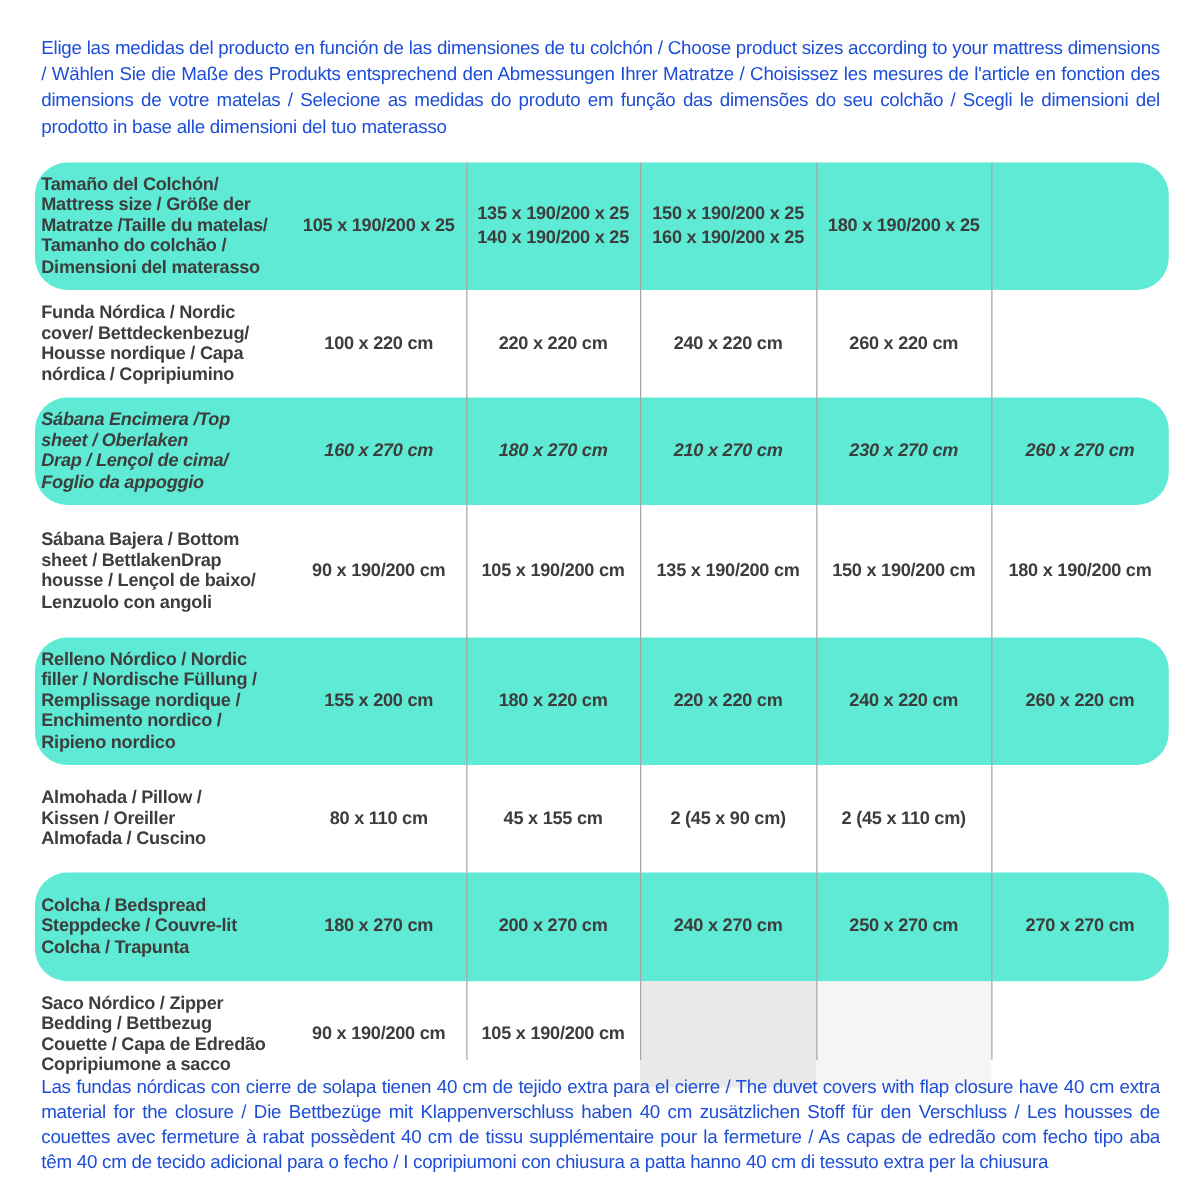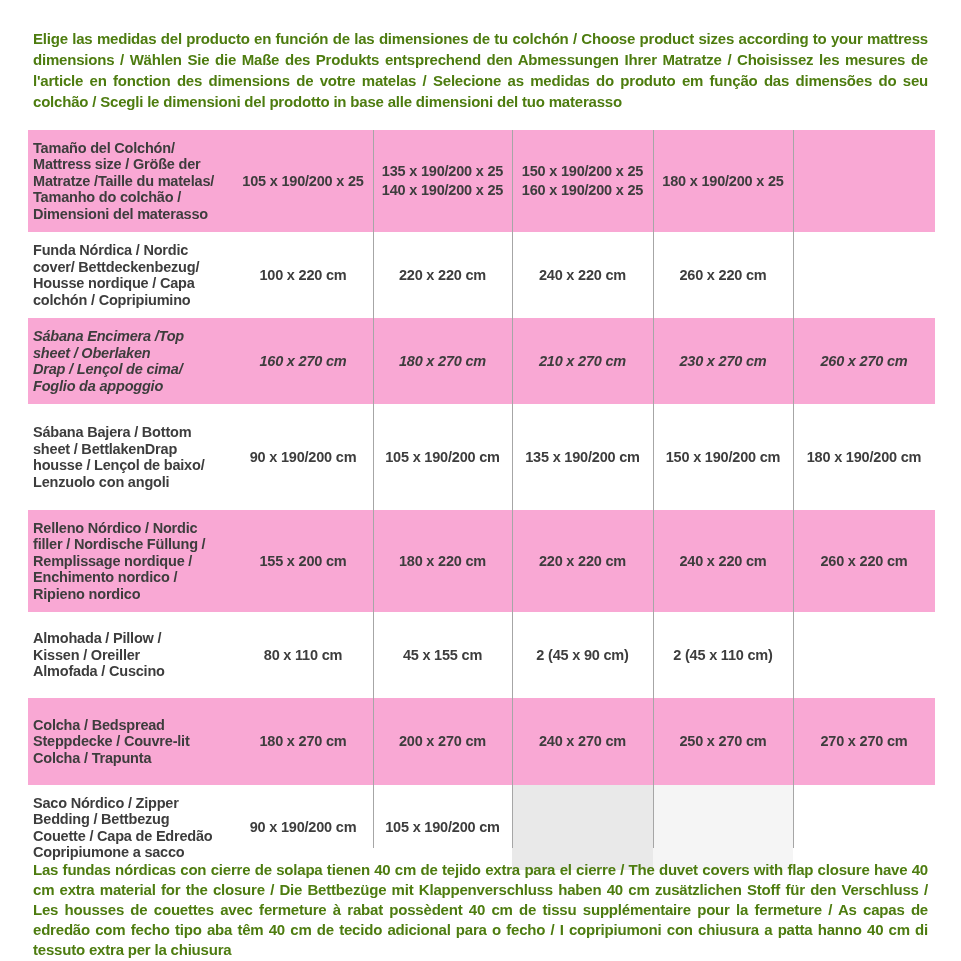--- a/index.html
+++ b/index.html
@@ -9,40 +9,40 @@
     background:#ffffff;
     font-family:"Liberation Sans",sans-serif;
     color:#3d3d3d;
     overflow:hidden;
   }
   .para{
     position:absolute;
     left:33px;width:895px;
     margin:0;
     font-size:15px;
-    font-weight:bold;
+    font-weight:normal;
     line-height:21px;
     letter-spacing:-0.2px;
     text-align:justify;
-    color:#4d7c0f;
+    color:#1d4ed8;
     white-space:normal;
   }
   .para.top{top:28px;}
   .para.bottom{top:860px;line-height:20px;}
   .table{
     position:absolute;
     top:130px;left:28px;
     width:907px;height:720px;
   }
   .row{
     display:grid;
     grid-template-columns:205px 140px 139px 141px 140px 142px;
     width:907px;
   }
-  .row.shade{background:#f9a8d4;}
+  .row.shade{background:#5eead4;border-radius:26px;}
   .r1{height:102px;}
   .r2{height:86px;}
   .r3{height:86px;font-style:italic;}
   .r4{height:106px;}
   .r5{height:102px;}
   .r6{height:86px;}
   .r7{height:87px;}
   .r8{height:85px;}
   .cell{
     display:flex;
@@ -97,21 +97,21 @@
 140 x 190/200 x 25</div>
       <div class="cell val">150 x 190/200 x 25
 160 x 190/200 x 25</div>
       <div class="cell val">180 x 190/200 x 25</div>
     </div>
 
     <div class="row r2">
       <div class="cell label">Funda Nórdica /  Nordic
 cover/ Bettdeckenbezug/
 Housse nordique  / Capa
-colchón / Copripiumino</div>
+nórdica / Copripiumino</div>
       <div class="cell val">100 x 220 cm</div>
       <div class="cell val">220 x 220 cm</div>
       <div class="cell val">240 x 220 cm</div>
       <div class="cell val">260 x 220 cm</div>
     </div>
 
     <div class="row shade r3">
       <div class="cell label">Sábana Encimera /Top
 sheet / Oberlaken
 Drap / Lençol de cima/

